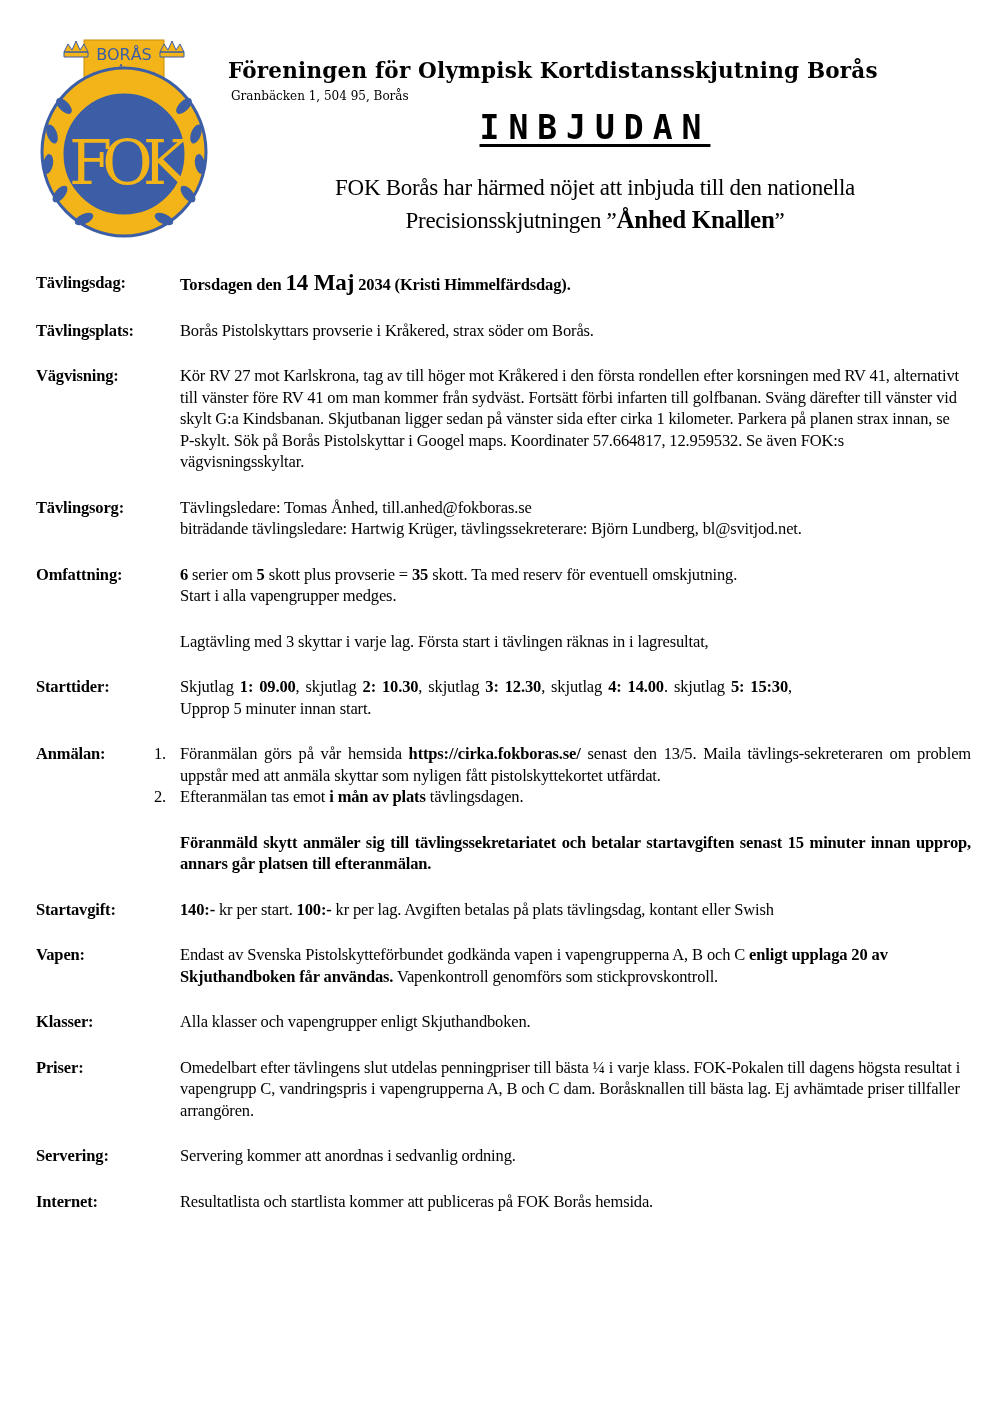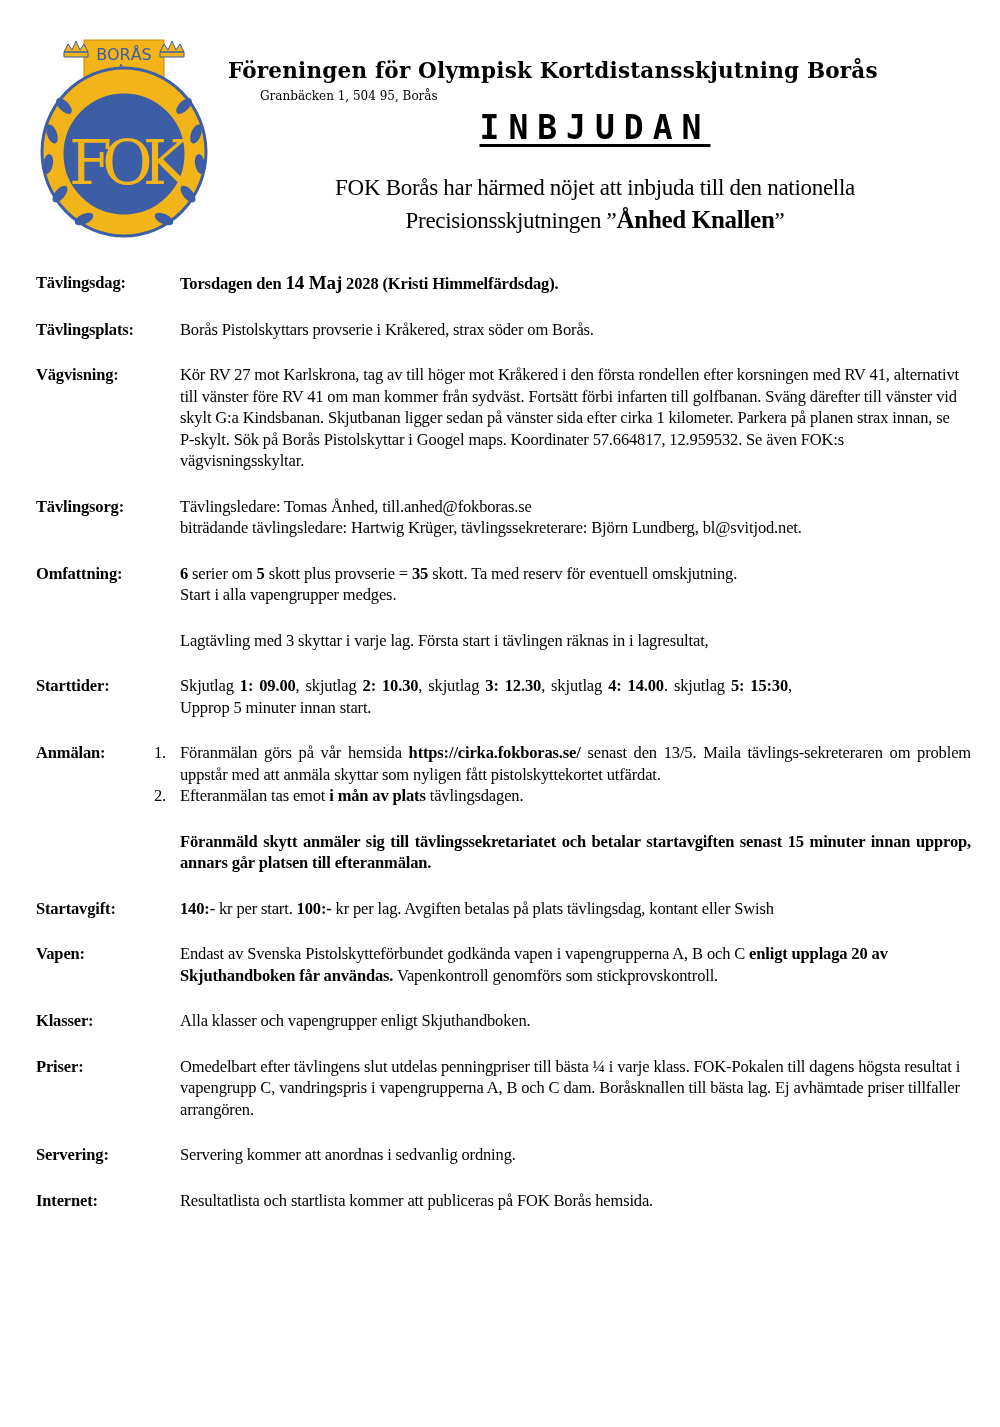--- a/index.html
+++ b/index.html
@@ -1,20 +1,20 @@
 <!DOCTYPE html>
 <html><head>
 <meta charset="utf-8">
 <style>
   html,body{margin:0;padding:0;background:#fff;}
   body{width:1000px;height:1427px;position:relative;overflow:hidden;color:#000;
        font-family:"Liberation Serif","DejaVu Serif",serif;}
   .logo{position:absolute;left:34px;top:34px;width:180px;height:206px;}
   .org-name{position:absolute;left:228px;top:58px;font-family:"DejaVu Serif",serif;font-weight:bold;font-size:21.5px;letter-spacing:0.2px;white-space:nowrap;}
-  .org-addr{position:absolute;left:231px;top:89px;font-family:"DejaVu Serif",serif;font-size:12px;white-space:nowrap;margin-left:29px;}
+  .org-addr{position:absolute;left:231px;top:89px;font-family:"DejaVu Serif",serif;font-size:12px;white-space:nowrap;}
   .title{position:absolute;left:0;width:1190px;top:108px;text-align:center;font-family:"DejaVu Sans Mono",monospace;font-weight:bold;font-size:33px;letter-spacing:9px;}
   .title span{text-decoration:underline;text-decoration-thickness:3px;text-underline-offset:5px;}
   .intro{position:absolute;left:0;width:1190px;top:172px;text-align:center;font-size:23px;line-height:32px;letter-spacing:-0.3px;}
   .intro b{font-size:25px;}
   .sections{position:absolute;left:36px;top:272px;width:935px;font-size:16.5px;line-height:21.5px;letter-spacing:-0.15px;}
   .row{display:flex;}
   .lbl{width:144px;flex:0 0 144px;font-weight:bold;}
   .val{flex:1;}
   .val p{margin:0;}
   .mb{margin-bottom:24px;}
@@ -62,21 +62,21 @@
 
 <div class="intro">
   <div>FOK Borås har härmed nöjet att inbjuda till den nationella</div>
   <div><span>Precisionsskjutningen ”</span><b>Ånhed Knallen</b><span>”</span></div>
 </div>
 
 <div class="sections">
 
   <div class="row mb">
     <div class="lbl">Tävlingsdag:</div>
-    <div class="val" style="font-weight:bold;"><span>Torsdagen den </span><span style="font-size:19px;">14 Maj</span><span> 2028 (Kristi Himmelfärdsdag).</span></div>
+    <div class="val" style="font-weight:bold;"><span>Torsdagen den </span><span style="font-size:23px;">14 Maj</span><span> 2034 (Kristi Himmelfärdsdag).</span></div>
   </div>
 
   <div class="row mb">
     <div class="lbl">Tävlingsplats:</div>
     <div class="val">Borås Pistolskyttars provserie i Kråkered, strax söder om Borås.</div>
   </div>
 
   <div class="row mb">
     <div class="lbl">Vägvisning:</div>
     <div class="val" style="padding-right:6px;">Kör RV 27 mot Karlskrona, tag av till höger mot Kråkered i den första rondellen efter korsningen med RV 41, alternativt till vänster före RV 41 om man kommer från sydväst. Fortsätt förbi infarten till golfbanan. Sväng därefter till vänster vid skylt G:a Kindsbanan. Skjutbanan ligger sedan på vänster sida efter cirka 1 kilometer. Parkera på planen strax innan, se P-skylt. Sök på Borås Pistolskyttar i Googel maps. Koordinater 57.664817, 12.959532. Se även FOK:s vägvisningsskyltar.</div>

